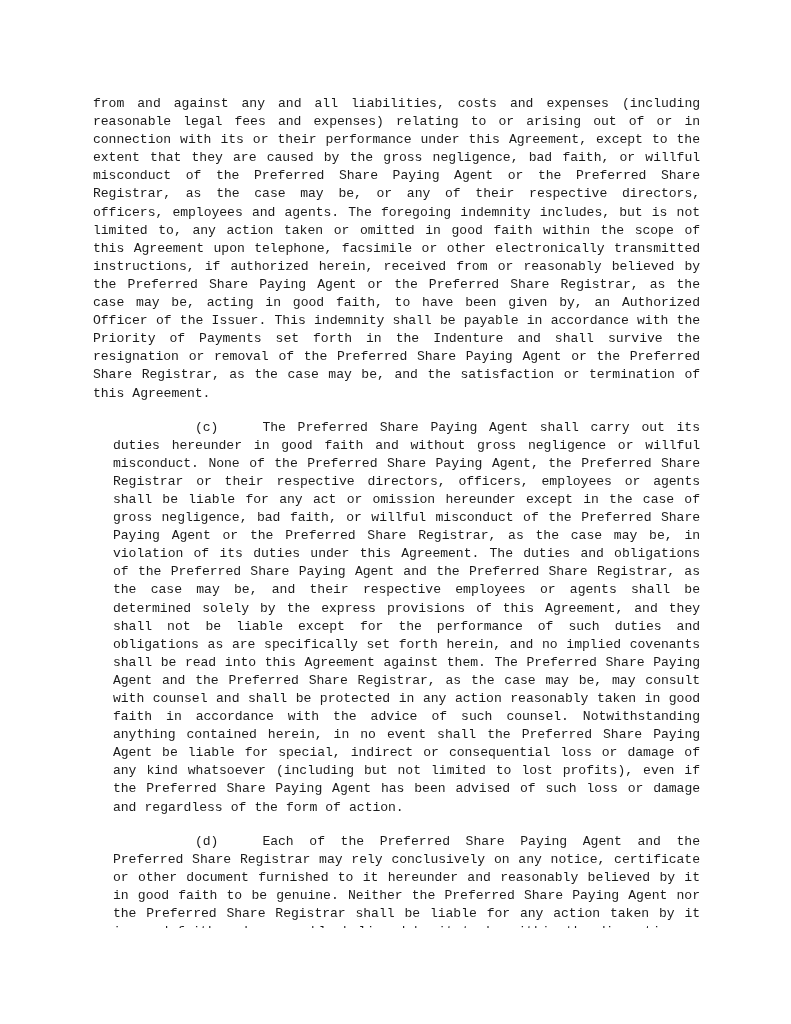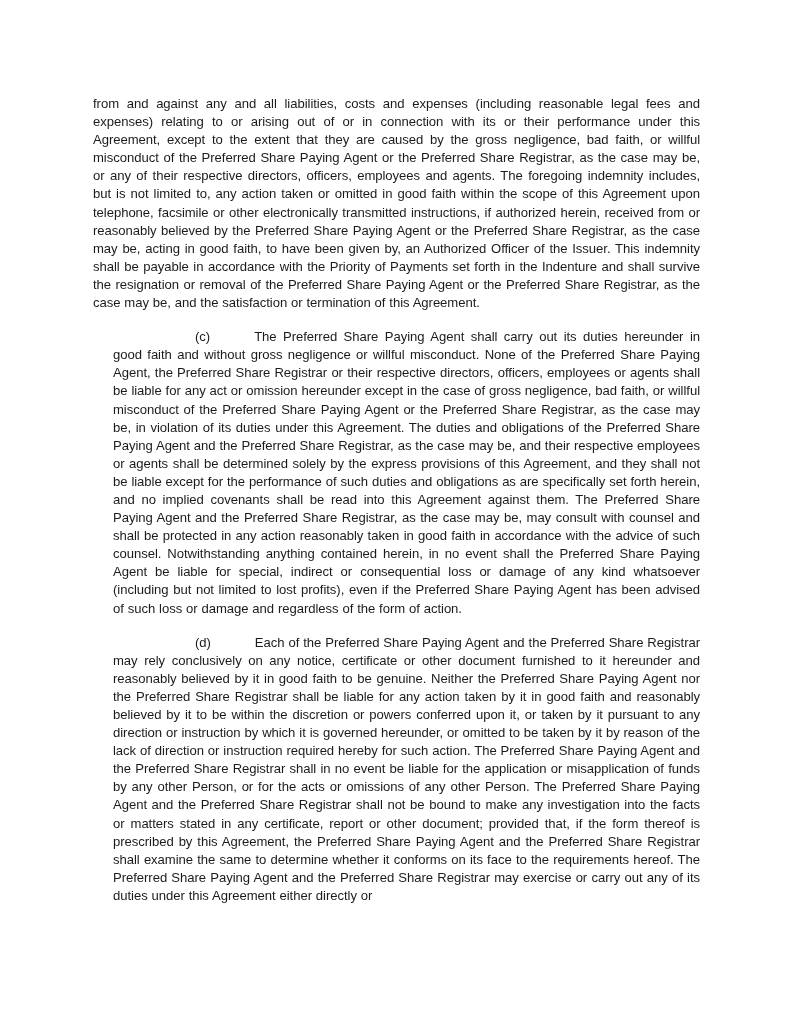--- a/index.html
+++ b/index.html
@@ -6,21 +6,21 @@
     margin: 0;
     padding: 0;
     background: #ffffff;
   }
   .page {
     position: relative;
     width: 791px;
     height: 928px;
     background: #ffffff;
     overflow: hidden;
-    font-family: Liberation Sans, sans-serif;
+    font-family: Liberation Mono, monospace;
     color: #1b1b1b;
   }
   .content {
     position: absolute;
     left: 93px;
     top: 95px;
     width: 607px;
   }
   .para {
     margin: 0 0 16px 0;

